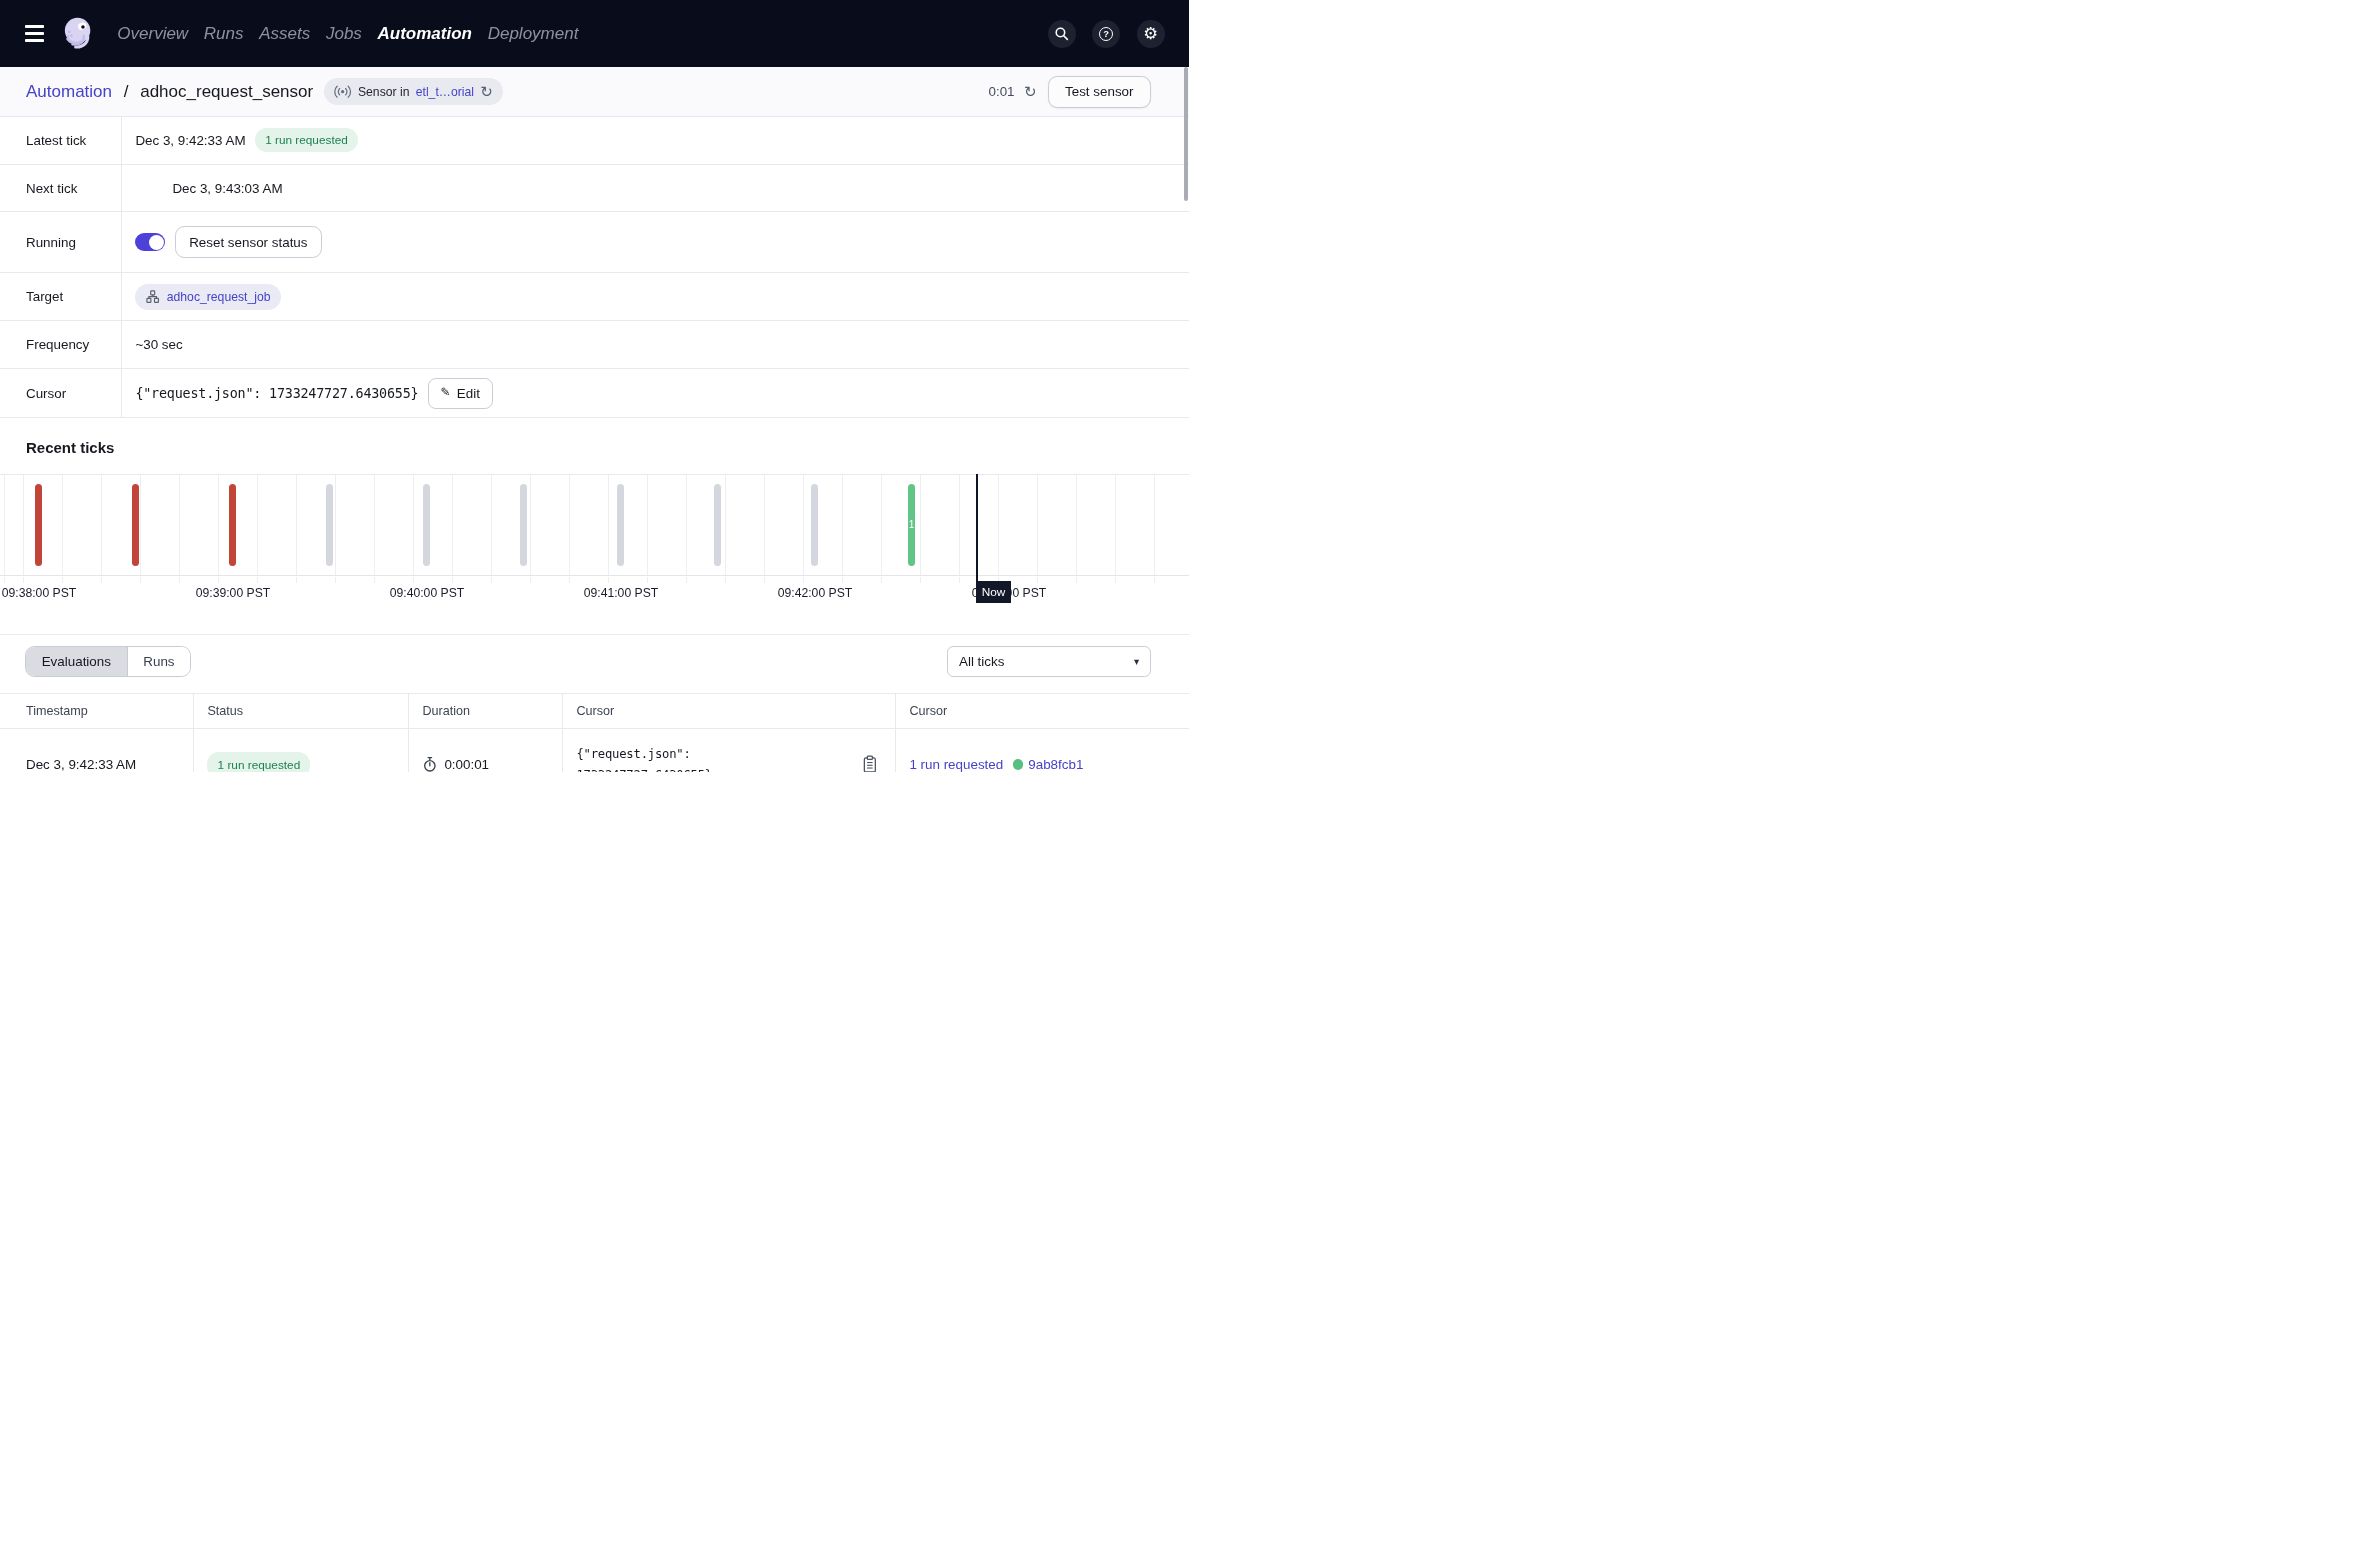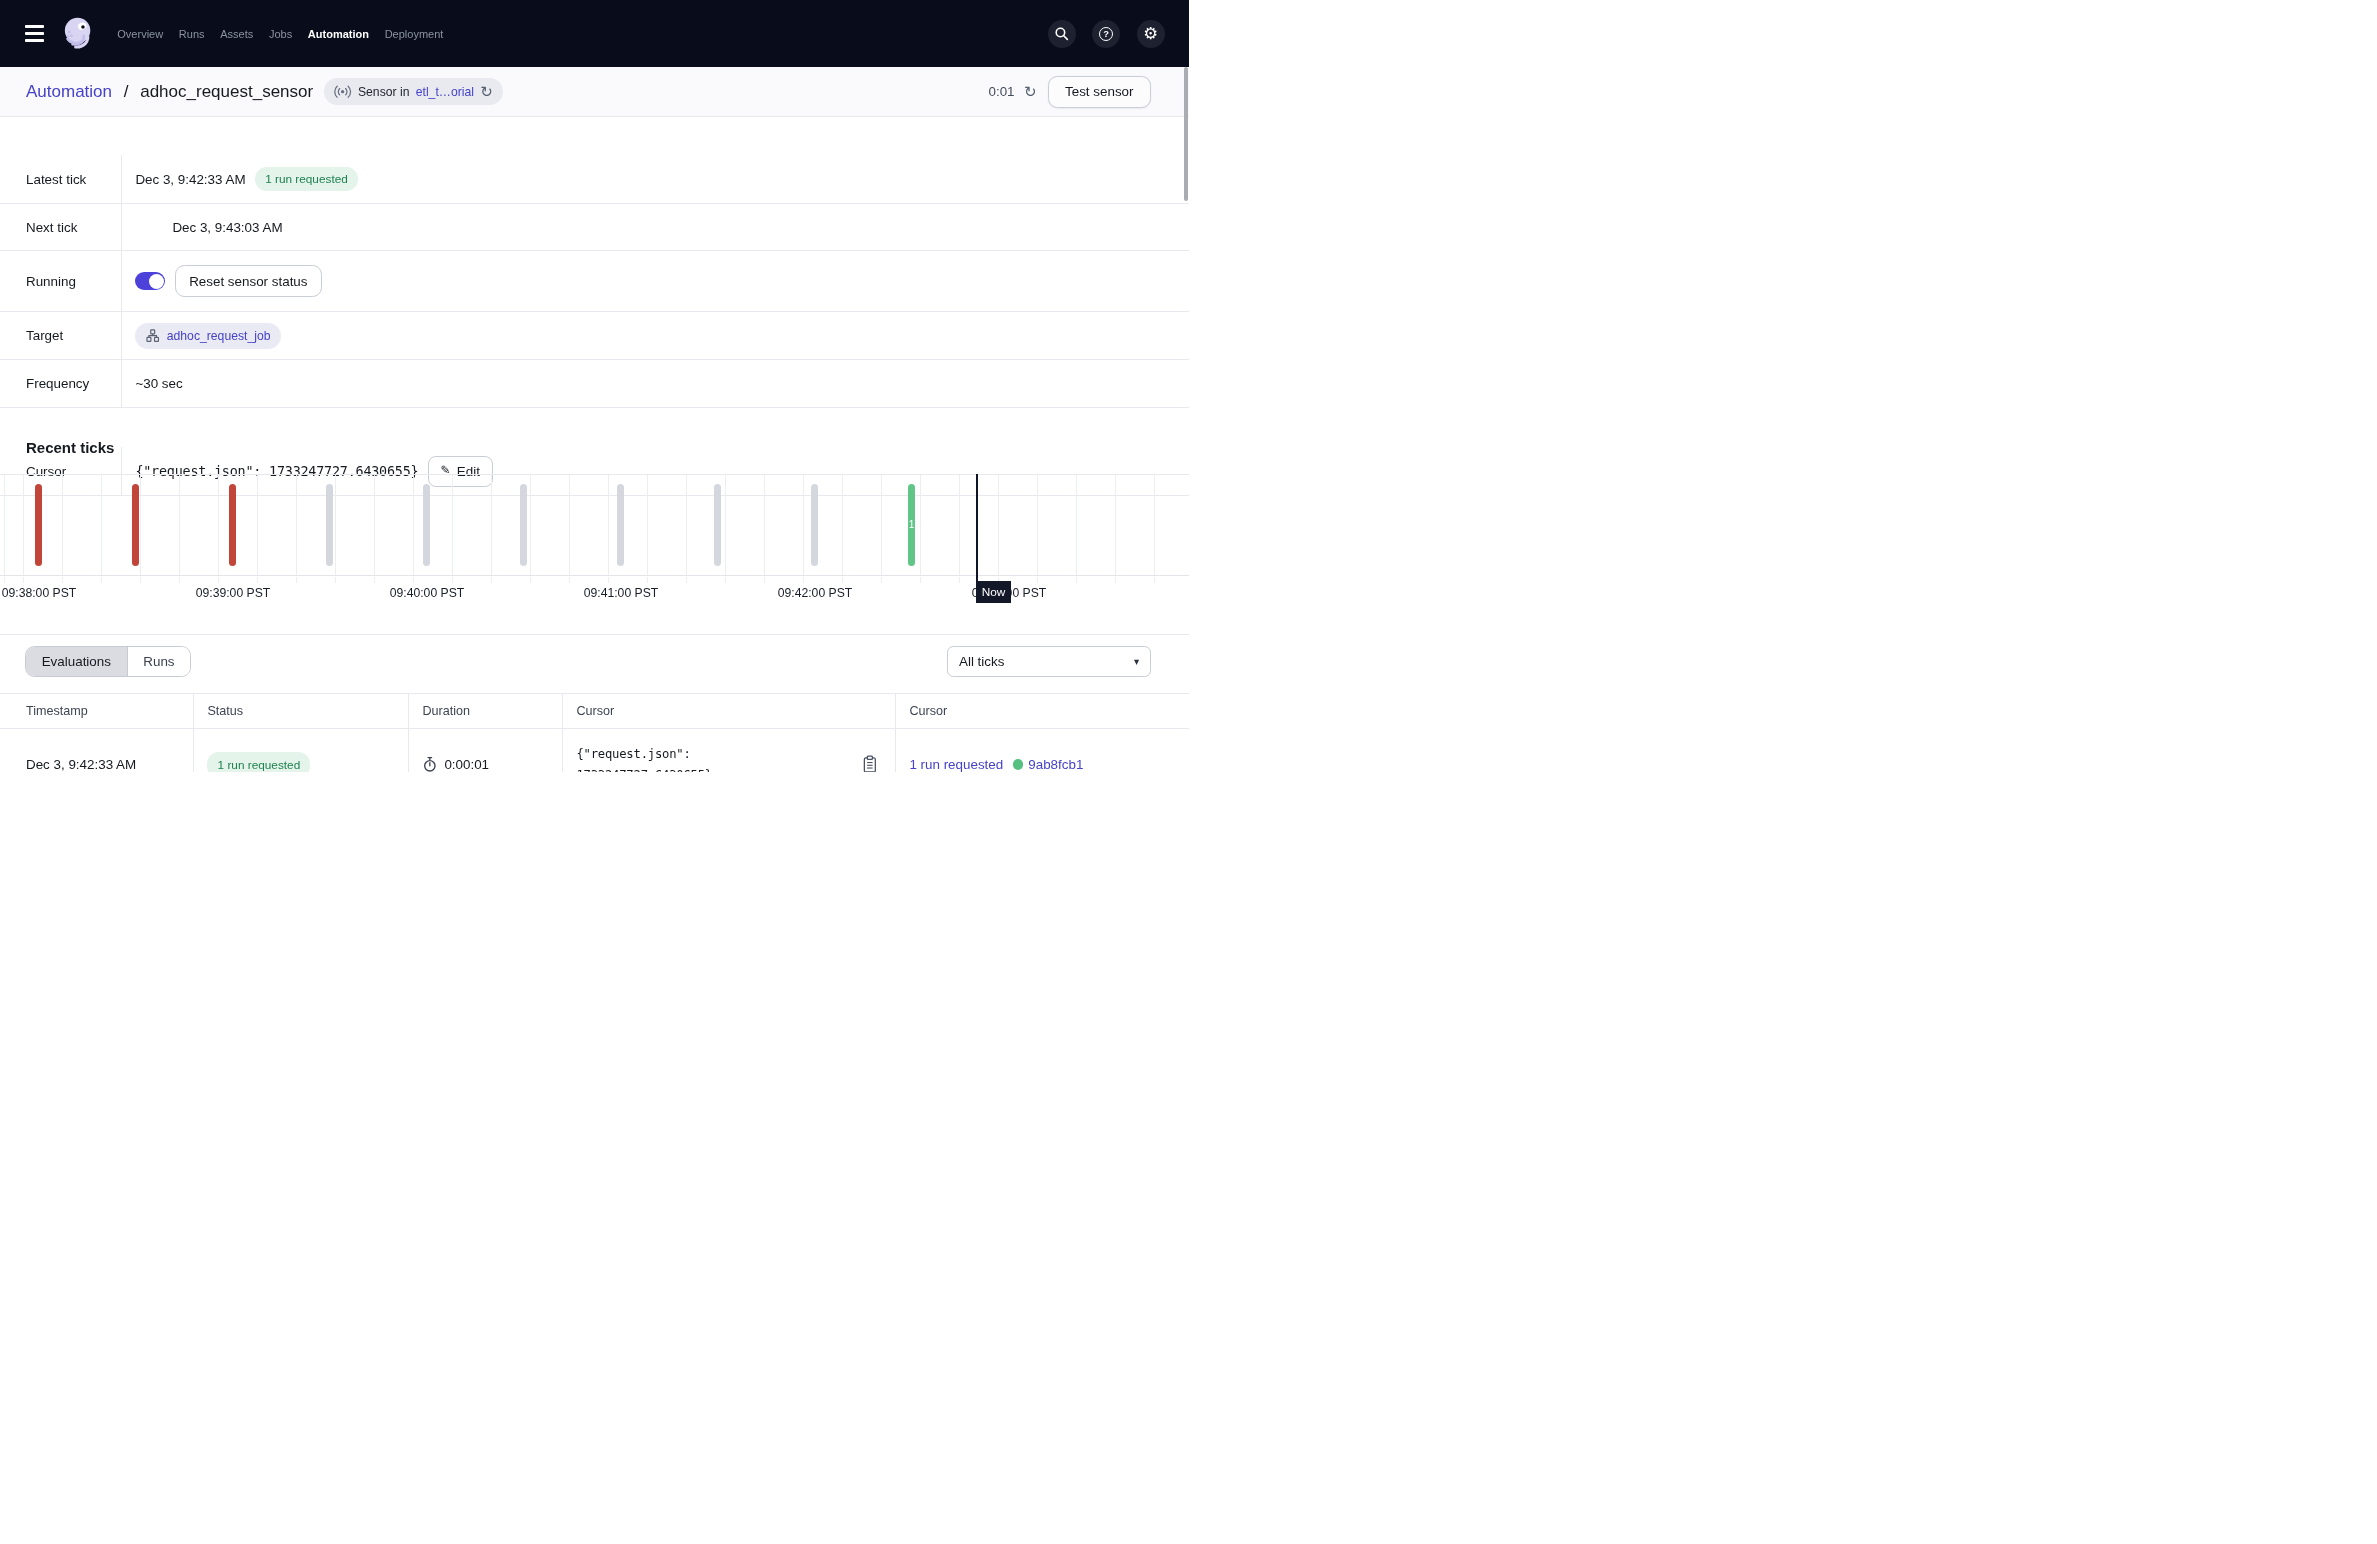--- a/index.html
+++ b/index.html
@@ -7,21 +7,21 @@
               font-family:"Liberation Sans", sans-serif; color:#16191F; }
   .app { position:relative; width:1189px; height:772px; }
 
   
   .topnav { position:absolute; left:0; top:0; width:1189px; height:67px;
             background:#090D1B; display:flex; align-items:center; }
   .hamburger { margin-left:25px; width:19px; display:flex; flex-direction:column; gap:3.9px; cursor:pointer; }
   .hamburger span { display:block; height:2.8px; background:#fff; border-radius:0.8px; }
   .logo { margin-left:17.3px; width:37px; height:37px; }
   .nav-links { display:flex; gap:15.7px; margin-left:19px; align-items:center; }
-  .nav-link { font-size:11px; color:#8C92A1; text-decoration:none; cursor:pointer; }
+  .nav-link { font-size:17px; color:#8C92A1; text-decoration:none; cursor:pointer;font-style:italic; }
   .nav-link.active { color:#FFFFFF; font-weight:700; }
   .topnav-spacer { flex:1; }
   .nav-iconbtn { width:28px; height:28px; border-radius:50%; background:#1D2130;
                  display:flex; align-items:center; justify-content:center; margin-right:16.5px; cursor:pointer; }
   .nav-iconbtn:last-child { margin-right:24.4px; }
   .help-circle { width:14px; height:14px; border:1.6px solid #fff; border-radius:50%;
                  display:flex; align-items:center; justify-content:center;
                  color:#fff; font-size:9.4px; font-weight:700; }
   .gear-glyph { color:#fff; font-size:16.5px; line-height:1; }
 
@@ -44,21 +44,21 @@
                      border:0.8px solid #C8CDD6; border-radius:9.4px; font-size:13.4px; color:#16191F;
                      box-shadow:0 0.8px 1.6px rgba(20,25,40,.06); cursor:pointer;
                      font-family:"Liberation Sans",sans-serif; }
 
   
   .props { position:absolute; left:0; top:116px; width:1189px; }
   .prop-row { display:flex; border-bottom:0.8px solid #E7E9EE; }
   .prop-label { width:122px; flex:none; border-right:0.8px solid #E7E9EE;
                 padding-left:26px; display:flex; align-items:center; font-size:13.4px; }
   .prop-value { flex:1; display:flex; align-items:center; padding-left:13.4px; gap:9.4px; }
-  .r62 { height:49px;margin-top:39px; } .r60 { height:47px;gap:37px; } .r61 { height:48px; } .r78 { height:61px; }
+  .r62 { height:49px; } .r60 { height:47px;gap:37px; } .r61 { height:48px; } .r78 { height:61px; }
   .value-text { font-size:13.4px; }
   .status-pill { height:23.6px; display:inline-flex; align-items:center; padding:0 10.2px;
                  background:#E4F4EA; color:#1F8150; font-size:11.8px; border-radius:11.8px; }
   .target-pill { height:26px; display:inline-flex; align-items:center; gap:7px; padding:0 11px;
                  background:#E9EAF3; border-radius:13.4px; cursor:pointer; }
   .target-pill a { font-size:12.2px; color:#4642C9; text-decoration:none; }
   .toggle { position:relative; width:30px; height:18px; border-radius:9.4px; background:#4C42D9; cursor:pointer; flex:none; }
   .toggle .knob { position:absolute; top:1.6px; right:1.6px; width:15px; height:15px; border-radius:50%; background:#fff; }
   .ghost-btn { height:32px; padding:0 13.4px; background:#fff; border:0.8px solid #C9CDD6; border-radius:9.4px;
                font-size:13.4px; color:#16191F; display:inline-flex; align-items:center; gap:6.3px;

